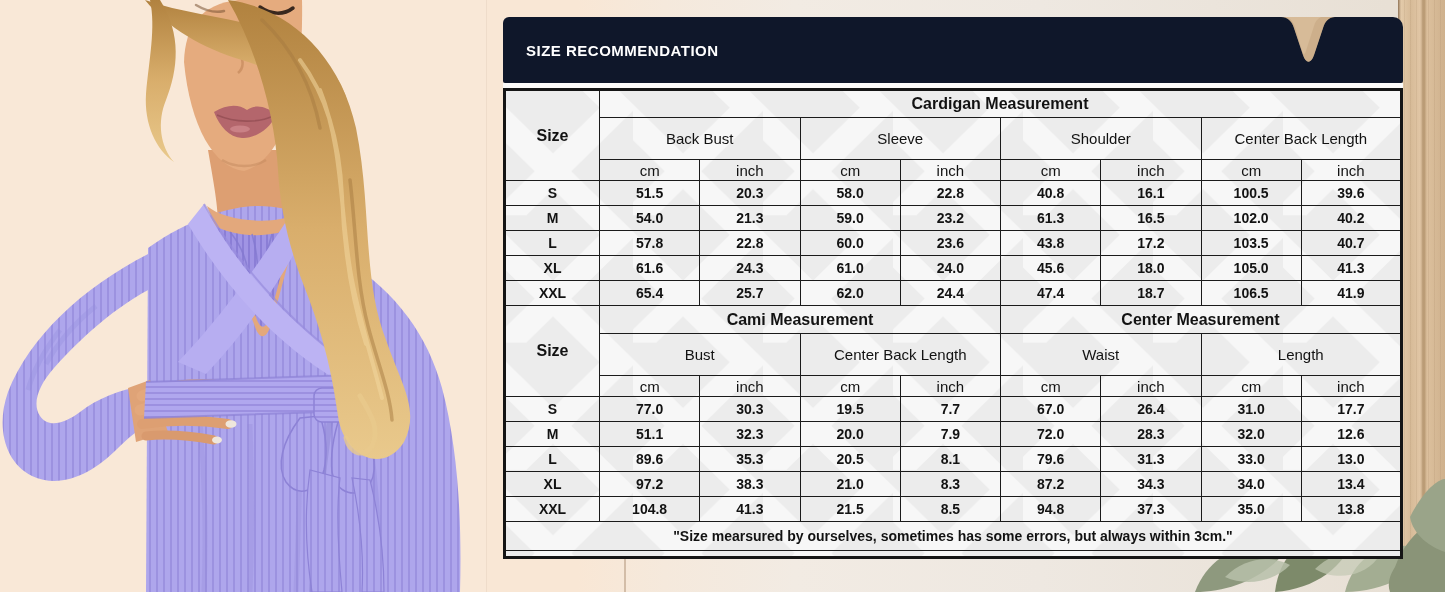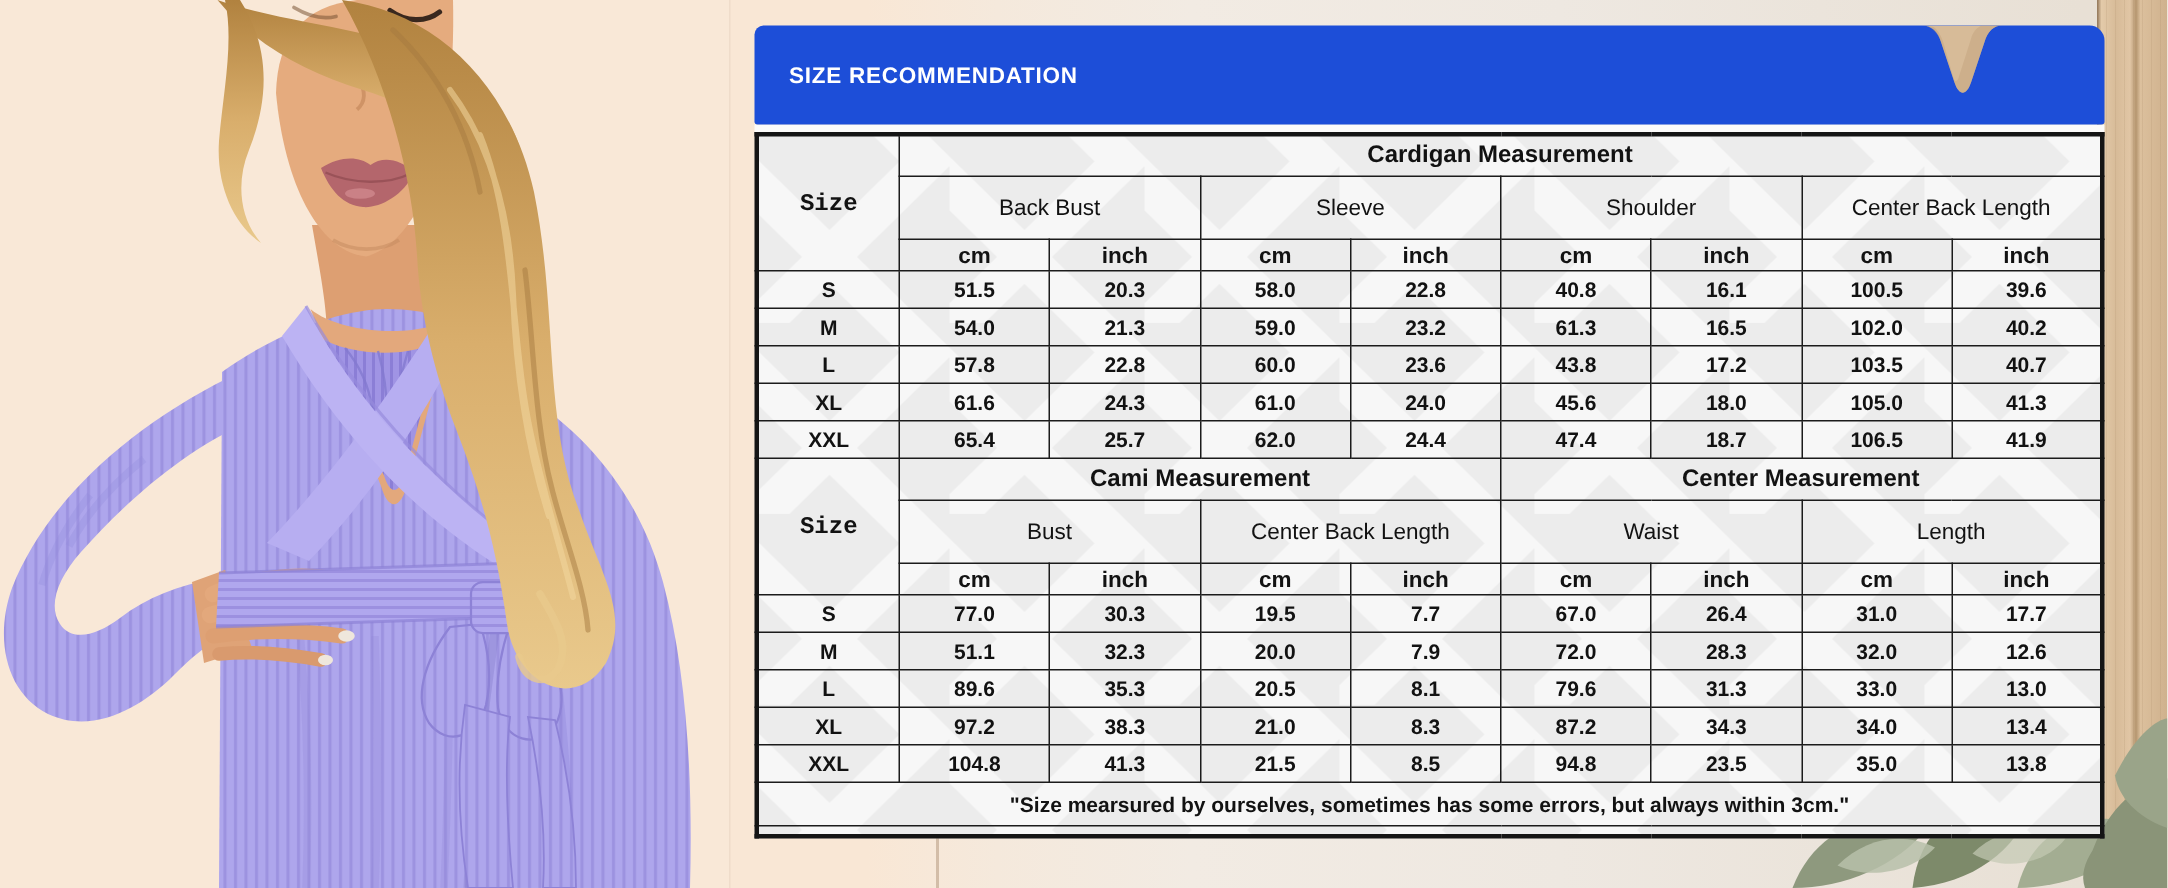--- a/index.html
+++ b/index.html
@@ -17,38 +17,38 @@
     background:
       repeating-linear-gradient(90deg, rgba(140,110,75,.12) 0 1px, rgba(255,255,255,0) 1px 6px),
       linear-gradient(90deg,#93775a 0,#e3caa9 3px,#d7bb98 13px,#e1c6a5 22px,#b5966f 26px,#dcc09d 29px,#cfb18d 47px); }
   .leaves { position:absolute; right:0; bottom:0; width:290px; height:135px; }
 
   
   .model { position:absolute; left:0; top:0; width:486px; height:592px; }
 
   
   .sheet { position:absolute; left:503px; top:17px; width:900px; }
-  .bar { position:relative; height:66px; background:#1d4ed8;
+  .bar { position:relative; height:66px; background:#0f172a;
     border-radius:6px 10px 2px 2px; display:flex; align-items:center; }
   .bar-title { color:#ffffff; font-size:15px; font-weight:700; letter-spacing:.5px;
     padding-left:23px; }
   .notch { position:absolute; left:778px; top:0; width:54px; height:50px; }
   .gap { height:5px; background:#fcfbfa; }
 
   .table-wrap { position:relative; }
   .chevron-bg { position:absolute; inset:0; width:100%; height:100%; }
   table.size-table { position:relative; width:900px; table-layout:fixed;
     border-collapse:collapse; border:3px solid #151515; background:transparent; }
   .size-table th, .size-table td { border:1.6px solid #1b1b1b; text-align:center;
     vertical-align:middle; color:#121212; background:transparent; }
   col.size-col-def { width:95px; }
   tr.row-title th { height:28px; font-size:16px; font-weight:700;text-align:center; }
   tr.row-sub th   { height:42px; font-size:15px; font-weight:400; }
-  tr.row-units th { height:21px; font-size:15px; font-weight:700; }
-  th.size-head    { font-size:15px; font-weight:700;font-family:Liberation Mono, monospace; }
+  tr.row-units th { height:21px; font-size:15px; font-weight:400; }
+  th.size-head    { font-size:15px; font-weight:700; }
   .size-table tbody td { height:25px; font-size:14px; font-weight:700; }
   tr.row-foot td  { height:29px; font-size:14px; font-weight:700; }
   tr.row-thin td  { height:7px; }
 </style>
 </head>
 <body>
 
 <div class="scene">
   <div class="wood-strip"></div>
   <div class="seam-vert"></div>
@@ -332,21 +332,21 @@
             <td>34.0</td>
             <td>13.4</td>
           </tr>
           <tr>
             <td>XXL</td>
             <td>104.8</td>
             <td>41.3</td>
             <td>21.5</td>
             <td>8.5</td>
             <td>94.8</td>
-            <td>23.5</td>
+            <td>37.3</td>
             <td>35.0</td>
             <td>13.8</td>
           </tr>
         </tbody>
 
       <tbody>
         <tr class="row-foot">
           <td colspan="9">"Size mearsured by ourselves, sometimes has some errors, but always within 3cm."</td>
         </tr>
         <tr class="row-thin">

